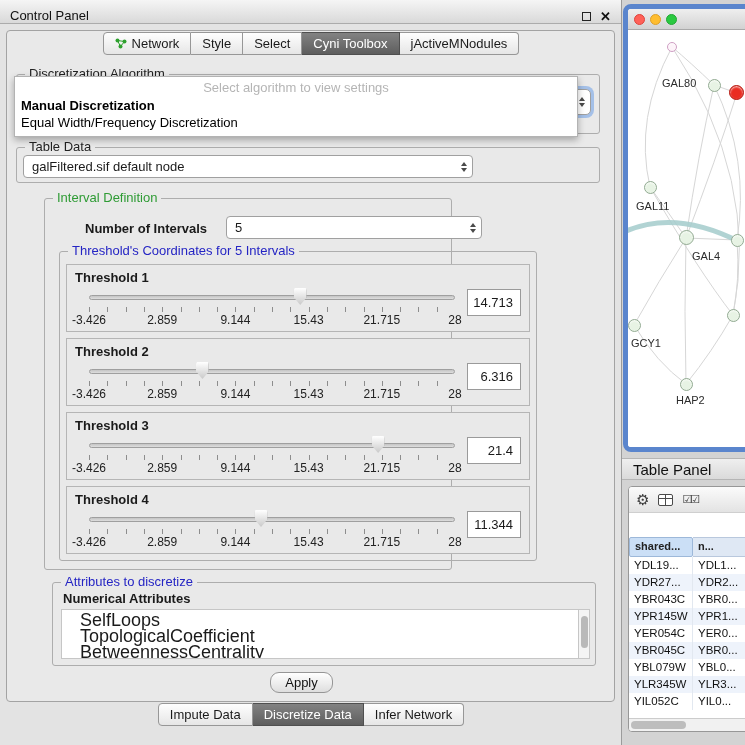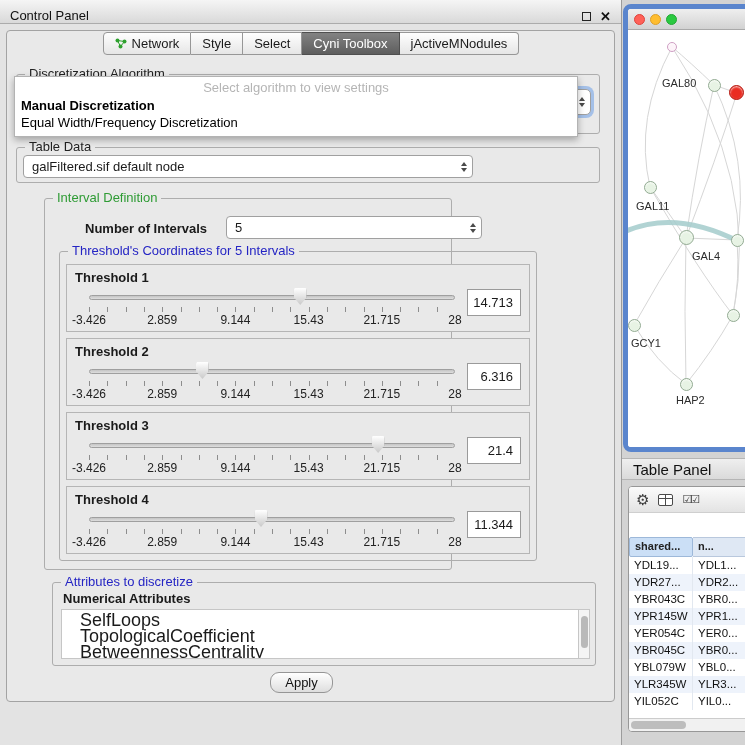--- a/index.html
+++ b/index.html
@@ -289,20 +289,31 @@
           <div class="attr-item">SelfLoops</div>
           <div class="attr-item">TopologicalCoefficient</div>
           <div class="attr-item">BetweennessCentrality</div>
         </div>
       <div class="attr-scroll">
           <div class="attr-thumb"></div>
         </div>
     </div>
 
     <button class="apply">Apply</button>
+    <div class="tabs-row bottom" id="bottomTabs">
+        <div class="seg">
+          <span>Impute Data</span>
+        </div>
+        <div class="seg selected">
+          <span>Discretize Data</span>
+        </div>
+        <div class="seg">
+          <span>Infer Network</span>
+        </div>
+      </div>
   </div>
 
   <div class="net-window">
     <div class="net-titlebar">
       <span class="light red"></span>
       <span class="light yellow"></span>
       <span class="light green"></span>
     </div>
     <div class="net-canvas">
       <svg width="132" height="427" viewBox="0 0 132 427">

